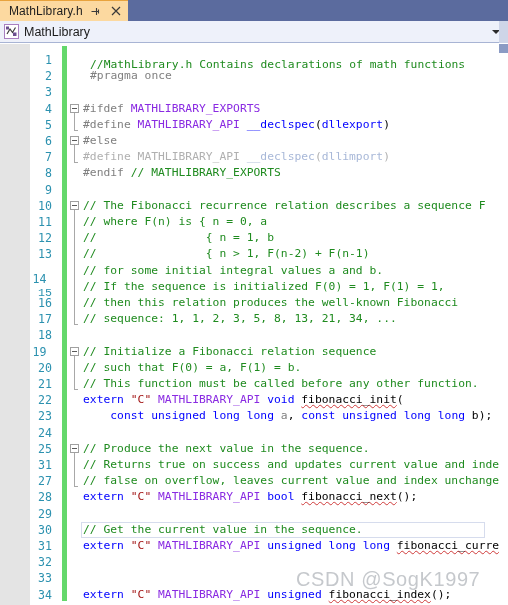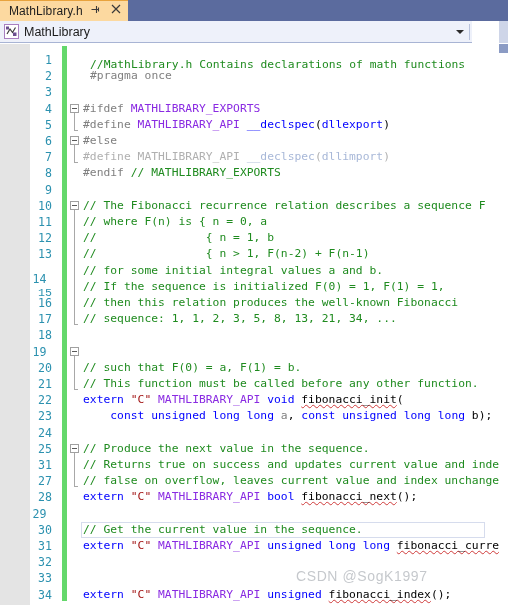--- a/index.html
+++ b/index.html
@@ -26,21 +26,21 @@
   .tabstrip {
     position: absolute;
     left: 0; top: 0;
     width: 508px; height: 21px;
     background: #5b6b9e;
     display: flex;
     align-items: stretch;
   }
   .tab {
     display: flex;
-    align-items: flex-start;
+    align-items: center;
     height: 21px;
     box-sizing: border-box;
     font-size: 12px;
     white-space: nowrap;
   }
   .tab.active {
     background: #fcd9a0;
     color: #1e1e1e;
     padding: 0 5px 0 9px;
     border-top: 1px solid #e8a33d;
@@ -71,21 +71,21 @@
 
   .tabstrip-rest {
     flex: 1 1 auto;
     background: #5b6b9e;
   }
 
   
   .navbar {
     position: absolute;
     left: 0; top: 21px;
-    width: 472px; height: 22px;
+    width: 508px; height: 22px;
     background: #eef1fa;
     border-bottom: 1px solid #a8b4d4;
     display: flex;
     align-items: center;
     box-sizing: border-box;
   }
   .navbar-left {
     display: flex;
     align-items: center;
     padding-left: 4px;
@@ -258,21 +258,21 @@
     width: 9px; height: 22px;
     background: #ced5e8;
   }
 
   
   .watermark {
     position: absolute;
     left: 296px;
     top: 568px;
     font-family: "Liberation Sans", sans-serif;
-    font-size: 14px;
+    font-size: 20px;
     color: rgba(150,155,162,0.55);
     letter-spacing: 0.6px;
     white-space: nowrap;
     pointer-events: none;
   }
 </style>
 </head>
 <body>
 
 <div id="app">
@@ -337,21 +337,21 @@
         <div class="lnum" style="top: 300px; text-align: center;">19</div>
         <div class="lnum" style="top: 315.8px;">20</div>
         <div class="lnum" style="top: 332px;">21</div>
         <div class="lnum" style="top: 348.2px;">22</div>
         <div class="lnum" style="top: 364.4px;">23</div>
         <div class="lnum" style="top: 380.6px;">24</div>
         <div class="lnum" style="top: 396.8px;">25</div>
         <div class="lnum" style="top: 413px;">31</div>
         <div class="lnum" style="top: 429.2px;">27</div>
         <div class="lnum" style="top: 445.4px;">28</div>
-        <div class="lnum" style="top: 461.6px; text-align: center;">29</div>
+        <div class="lnum" style="top: 461.6px;">29</div>
         <div class="lnum" style="top: 477.8px;">30</div>
         <div class="lnum" style="top: 494px;">31</div>
         <div class="lnum" style="top: 510.2px;">32</div>
         <div class="lnum" style="top: 526.4px;">33</div>
         <div class="lnum" style="top: 542.6px;">34</div>
       </div>
     <div class="changebar" id="changebar" style="top: 2px; height: 554.8px;"></div>
     <div class="foldcol" id="foldcol">
         <div class="foldbox" style="left: 1px; top: 59.6px;"></div>
         <div class="foldline" style="left: 5px; top: 68.6px; height: 17.2px;"></div>
@@ -381,20 +381,21 @@
         <div class="codeline" style="top: 137.6px; padding-left: 0px;"></div>
         <div class="codeline" style="top: 153.8px; padding-left: 0px;"><span class="c-com">// The Fibonacci recurrence relation describes a sequence F</span></div>
         <div class="codeline" style="top: 170px; padding-left: 0px;"><span class="c-com">// where F(n) is { n = 0, a</span></div>
         <div class="codeline" style="top: 186.2px; padding-left: 0px;"><span class="c-com">//                { n = 1, b</span></div>
         <div class="codeline" style="top: 202.4px; padding-left: 0px;"><span class="c-com">//                { n &gt; 1, F(n-2) + F(n-1)</span></div>
         <div class="codeline" style="top: 218.6px; padding-left: 0px;"><span class="c-com">// for some initial integral values a and b.</span></div>
         <div class="codeline" style="top: 234.8px; padding-left: 0px;"><span class="c-com">// If the sequence is initialized F(0) = 1, F(1) = 1,</span></div>
         <div class="codeline" style="top: 251px; padding-left: 0px;"><span class="c-com">// then this relation produces the well-known Fibonacci</span></div>
         <div class="codeline" style="top: 267.2px; padding-left: 0px;"><span class="c-com">// sequence: 1, 1, 2, 3, 5, 8, 13, 21, 34, ...</span></div>
         <div class="codeline" style="top: 283.4px; padding-left: 0px;"></div>
+        <div class="codeline" style="top: 299.6px; padding-left: 0px;"><span class="c-com">// Initialize a Fibonacci relation sequence</span></div>
         <div class="codeline" style="top: 315.8px; padding-left: 0px;"><span class="c-com">// such that F(0) = a, F(1) = b.</span></div>
         <div class="codeline" style="top: 332px; padding-left: 0px;"><span class="c-com">// This function must be called before any other function.</span></div>
         <div class="codeline" style="top: 348.2px; padding-left: 0px;"><span class="c-kw">extern </span><span class="c-str">"C" </span><span class="c-macro">MATHLIBRARY_API </span><span class="c-kw">void </span><span class="c-plain squig">fibonacci_init</span><span class="c-plain">(</span></div>
         <div class="codeline" style="top: 364.4px; padding-left: 0px;"><span class="c-kw">    const unsigned long long </span><span class="c-param">a</span><span class="c-plain">, </span><span class="c-kw">const unsigned long long </span><span class="c-plain">b</span><span class="c-plain">);</span></div>
         <div class="codeline" style="top: 380.6px; padding-left: 0px;"></div>
         <div class="codeline" style="top: 396.8px; padding-left: 0px;"><span class="c-com">// Produce the next value in the sequence.</span></div>
         <div class="codeline" style="top: 413px; padding-left: 0px;"><span class="c-com">// Returns true on success and updates current value and index;</span></div>
         <div class="codeline" style="top: 429.2px; padding-left: 0px;"><span class="c-com">// false on overflow, leaves current value and index unchanged.</span></div>
         <div class="codeline" style="top: 445.4px; padding-left: 0px;"><span class="c-kw">extern </span><span class="c-str">"C" </span><span class="c-macro">MATHLIBRARY_API </span><span class="c-kw">bool </span><span class="c-plain squig">fibonacci_next</span><span class="c-plain">();</span></div>
         <div class="codeline" style="top: 461.6px; padding-left: 0px;"></div>

